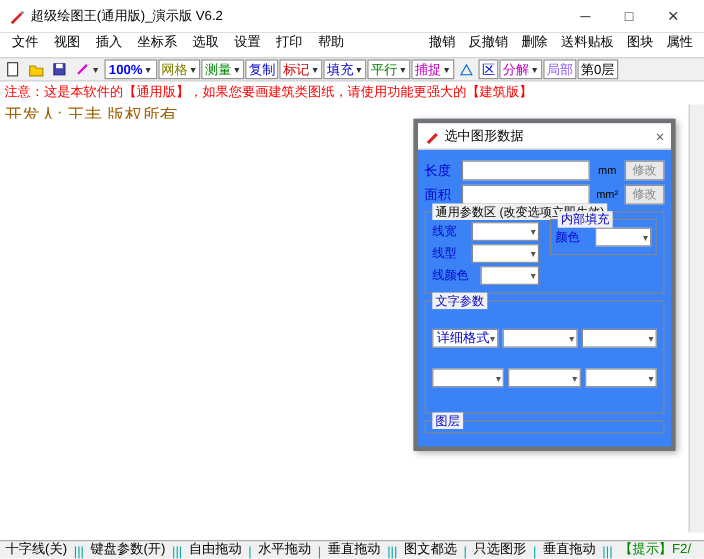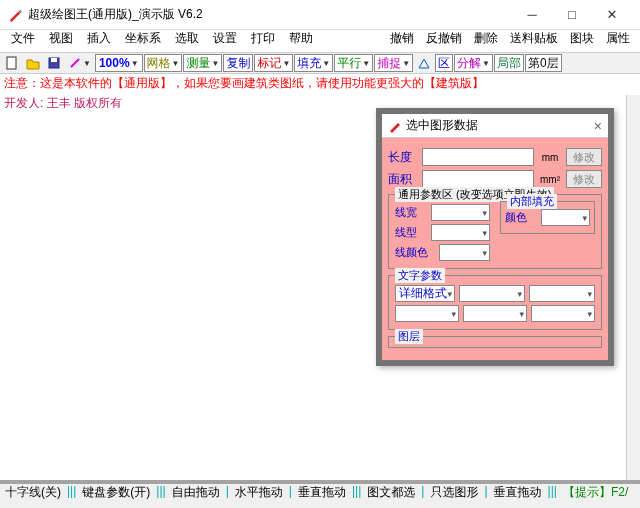--- a/index.html
+++ b/index.html
@@ -16,49 +16,49 @@
 .toolbar{height:22px;background:#f0f0f0;border-top:1px solid #ccc;border-bottom:1px solid #ccc;display:flex;align-items:center;padding:0 2px;gap:1px;white-space:nowrap;overflow:hidden}
 .tb{display:inline-flex;align-items:center;height:18px;padding:0 2px;border:1px solid transparent}
 .tb.bd{border:1px solid #888;background:#fff}
 .tb .dd{font-size:8px;margin-left:1px;color:#333}
 .zoom{color:#00f;font-weight:bold;background:#fff;border:1px solid #888;padding:0 3px}
 .olv{color:#808000}
 .grn{color:#008000}
 .blu{color:#0000cd}
 .red{color:#c00}
 .mag{color:#c000c0}
-.org{color:#15803d}
+.org{color:#8b5cf6}
 .notice{padding:1px 4px;color:#f00;font-size:12px}
 .notice .u{}
-.dev{padding:2px 4px;color:#be185d;font-size:12px}
+.dev{padding:2px 4px;color:#a16207;font-size:16px}
 .canvas{position:absolute;top:108px;left:0;right:14px;bottom:24px;background:#fff}
 .vscroll{position:absolute;top:95px;right:0;width:14px;bottom:24px;background:#f0f0f0;border-left:1px solid #ccc}
-.statusbar{position:absolute;bottom:0;left:0;right:0;height:28px;background:#f0f0f0;border-top:4px solid #a3a3a3;display:flex;align-items:flex-start;padding:0 2px;font-size:11px;white-space:nowrap;overflow:hidden}
+.statusbar{position:absolute;bottom:0;left:0;right:0;height:17px;background:#f0f0f0;border-top:1px solid #a3a3a3;display:flex;align-items:flex-end;padding:0 2px;font-size:11px;white-space:nowrap;overflow:hidden}
 .statusbar span{padding:0 3px}
 .sep{color:#0aa}
-.panel{position:absolute;top:108px;right:26px;width:238px;background:#fca5a5;border:6px solid #737373;box-shadow:2px 2px 6px rgba(0,0,0,.3)}
+.panel{position:absolute;top:108px;right:26px;width:238px;background:#3b82f6;border:4px solid #737373;box-shadow:2px 2px 6px rgba(0,0,0,.3)}
 .phdr{height:24px;display:flex;align-items:center;padding:0 6px;background:#fff;border-bottom:1px solid #ccc}
 .phdr .px{margin-left:auto;color:#666;font-size:14px}
 .pbody{padding:6px}
 .row{display:flex;align-items:center;gap:4px;margin:4px 0}
 .lbl{width:30px;color:#0000cd}
 .inp{flex:1;height:18px;border:1px solid #888;background:#fff}
 .unit{width:24px;font-size:10px;text-align:center}
 .btn{width:36px;height:18px;background:#e8e8e8;border:1px solid #888;font-size:11px;text-align:center;line-height:16px;color:#888}
 .grp{border:1px solid #888;margin:6px 0;padding:6px 6px 4px;position:relative}
 .gt{position:absolute;top:-8px;left:6px;background:#f0f0f0;padding:0 3px;font-size:11px}
 .gt.b{color:#0000cd}
 .sel{height:17px;border:1px solid #888;background:#fff;display:inline-flex;align-items:center;justify-content:flex-end;padding:0 2px}
 .sel::after{content:"▾";font-size:9px;color:#555}
 .col2{display:flex;gap:10px}
 .col2>div{flex:1}
 .srow{display:flex;align-items:center;gap:6px;margin:3px 0}
 .srow .sl{width:30px;color:#0000cd;font-size:11px}
 .slong{flex:1}
-.fsr{display:flex;gap:4px;margin:3px 0}
+.fsr{display:flex;gap:4px;margin:19px 0}
 .fsr .sel{flex:1}
 svg{display:block}
 </style>
 </head>
 <body>
 
 <div class="titlebar">
  <svg class="ic" viewBox="0 0 16 16">
       <path d="M2 14 L12 4 L14 6 L4 16 Z" fill="#d22"></path>
       <path d="M12 4 L14 2 L16 4 L14 6 Z" fill="#888"></path>

